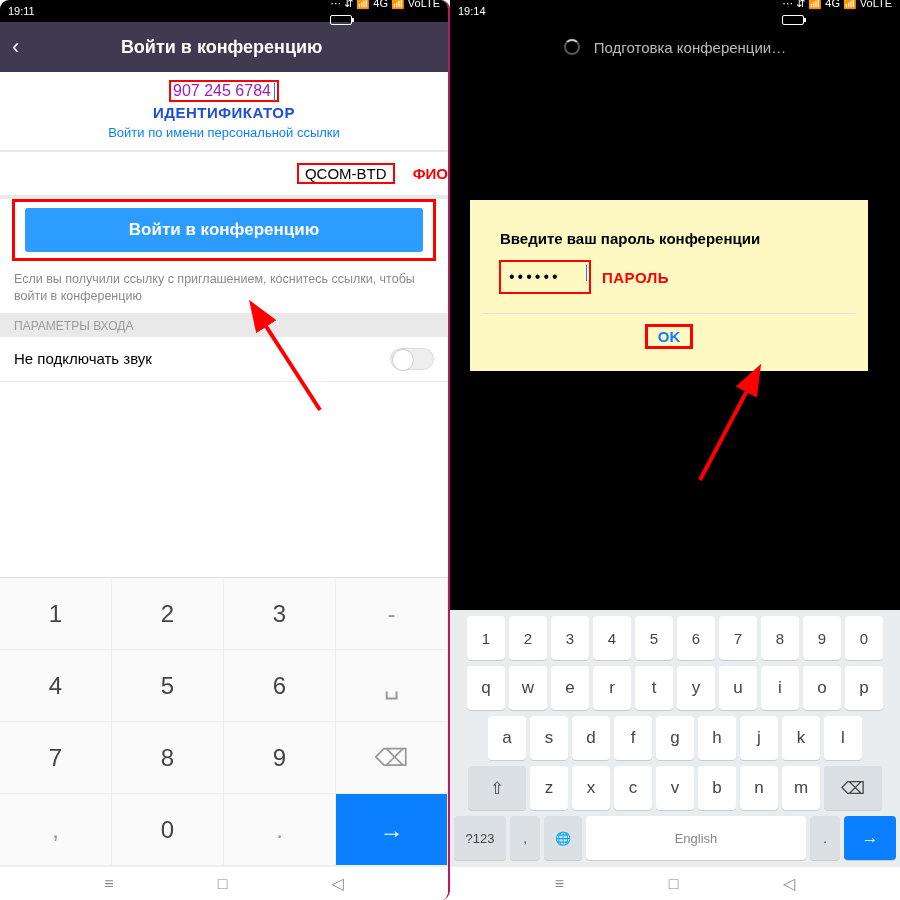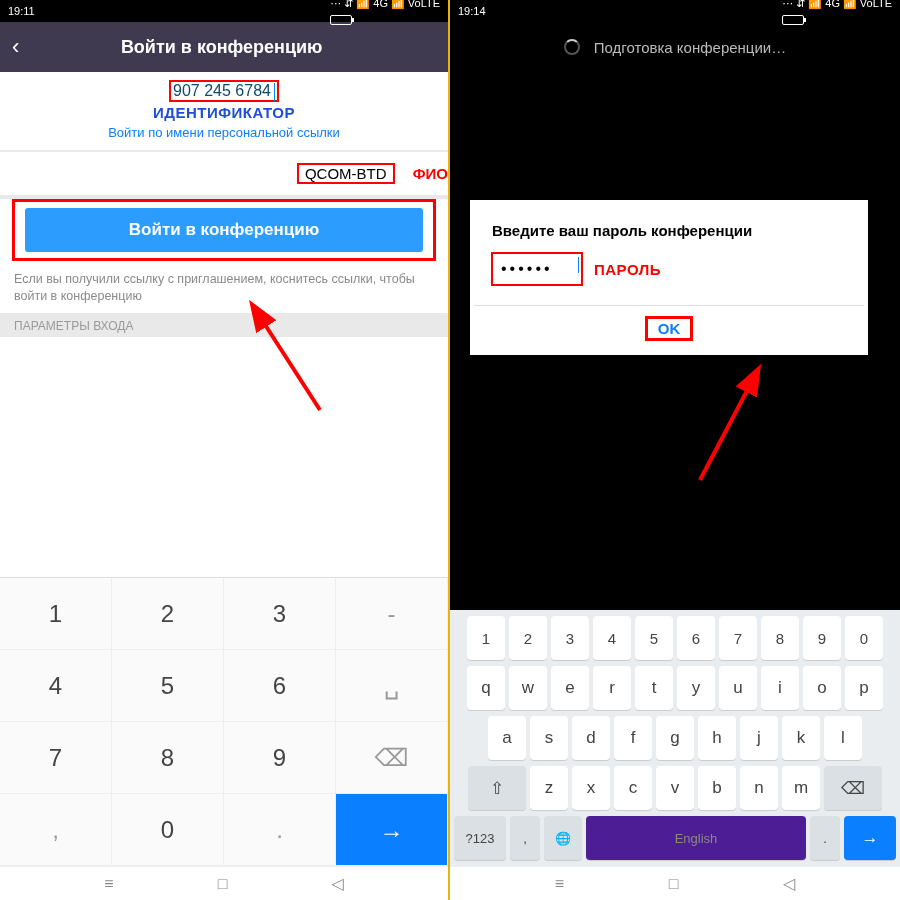--- a/index.html
+++ b/index.html
@@ -1,18 +1,18 @@
 <!DOCTYPE html>
 <html><head>
 <meta charset="utf-8">
 <style>
   * { box-sizing: border-box; margin: 0; padding: 0; font-family: Arial, Helvetica, sans-serif; }
   body { width: 900px; height: 900px; display: flex; background: #fff; }
   .phone { width: 450px; height: 900px; position: relative; overflow: hidden; }
-  .phone.left { border-right: 2px solid #eab308; }
+  .phone.left { border-right: 2px solid #be185d; border-radius: 9px; }
 
   
   .statusbar {
     height: 22px; background: #000; color: #fff; font-size: 11px;
     display: flex; justify-content: space-between; align-items: center; padding: 0 8px;
   }
   .statusbar .right { display: flex; gap: 5px; align-items: flex-start; flex-direction: column; }
   .battery {
     width: 22px; height: 10px; border: 1px solid #fff; border-radius: 2px; position: relative;
   }
@@ -23,21 +23,21 @@
     background: #3f3a50; color: #fff; height: 50px; display: flex; align-items: center;
     padding: 0 12px; gap: 18px;
   }
   .header .title { font-size: 18px; font-weight: bold; flex: 1; text-align: center; margin-right: 30px;}
   .chev { font-size: 22px; }
 
   
   .content { background: #e9e9e9; }
   .white { background: #fff; }
   .meeting-id {
-    text-align: center; padding: 8px 0 2px 0; font-size: 16px; color: #0c4a6e;
+    text-align: center; padding: 8px 0 2px 0; font-size: 16px; color: #a21caf;
     position: relative;
   }
   .meeting-id .val {
     display: inline-block; border: 2px solid #f00; padding: 0 6px 0 2px; position: relative;
   }
   .meeting-id .val::after { content:""; position:absolute; right:2px; top:1px; width:1px; height:18px; background:#0a7fff; }
   .anno-red { color: #1d4ed8; font-size: 15px; text-align: center; font-weight: bold; letter-spacing: .5px; padding-bottom:2px;}
   .link-blue { color: #0a7fff; text-align: center; font-size: 13px; padding: 2px 0 10px 0; }
 
   .name-row { text-align: right; padding: 11px 0; font-size: 15px; }
@@ -92,21 +92,21 @@
   .phone.right { background:#000; }
   .rheader {
     background:#000; color:#bbb; height:50px; display:flex; align-items:center; justify-content:center;
     gap:14px; font-size:15px;
   }
   .spinner {
     width:16px; height:16px; border:2px solid #555; border-top-color:#ccc; border-radius:50%;
   }
 
   .dialog {
-    position:absolute; left:20px; right:32px; top:200px; background:#ffffff; padding:4px;
+    position:absolute; left:20px; right:32px; top:200px; background:#fef9c3; padding:12px;
     box-shadow: 0 4px 18px rgba(0,0,0,.4);
   }
   .dialog .dtitle { font-size:15px; font-weight:bold; padding:18px 18px 14px 18px; }
   .dialog .input-row { padding: 0 18px 20px 18px; display:flex; align-items:center; gap:12px;}
   .dialog .pw {
     border:1px solid #6fb6e8; padding:6px 8px; display:inline-block; font-size:16px;
     letter-spacing:3px; outline:2px solid #f00; outline-offset:-1px; position:relative;
     min-width:90px;
   }
   .dialog .pw::after{content:"";position:absolute;right:2px;top:3px;width:1px;height:16px;background:#0a7fff;}
@@ -126,21 +126,21 @@
     padding:6px 4px; display:flex; flex-direction:column; gap:6px;
   }
   .qrow { display:flex; gap:4px; justify-content:center; }
   .qkey {
     background:#fff; border-radius:4px; width:38px; height:44px;
     display:flex; align-items:center; justify-content:center; font-size:17px; color:#444;
     box-shadow:0 1px 0 #ccc;
   }
   .qkey.num { font-size:15px; }
   .qkey.wide { width:58px; background:#dbe0e4; }
-  .qkey.space { flex:1; background:#4c1d95; font-size:13px; color:#888; }
+  .qkey.space { flex:1; background:#ffffff; font-size:13px; color:#888; }
   .qkey.enter { background:#0a7fff; color:#fff; }
   .qkey.func { background:#dbe0e4; font-size:13px; }
 
   
   svg.overlay { position:absolute; top:0; left:0; pointer-events:none; }
 
 </style>
 </head>
 <body>
 
@@ -174,20 +174,24 @@
 
     <div class="white" style="margin-top:2px">
       <div class="join-wrap">
         <div class="join-btn">Войти в конференцию</div>
       </div>
       <div class="hint">Если вы получили ссылку с приглашением, коснитесь ссылки, чтобы войти в конференцию</div>
     </div>
 
     <div class="sect-title">ПАРАМЕТРЫ ВХОДА</div>
 
+    <div class="toggle-row">
+      <span>Не подключать звук</span>
+      <span class="toggle"></span>
+    </div>
   </div>
 
   <div class="numpad">
     <div class="key">1</div>
     <div class="key">2</div>
     <div class="key">3</div>
     <div class="key light">-</div>
 
     <div class="key">4</div>
     <div class="key">5</div>

